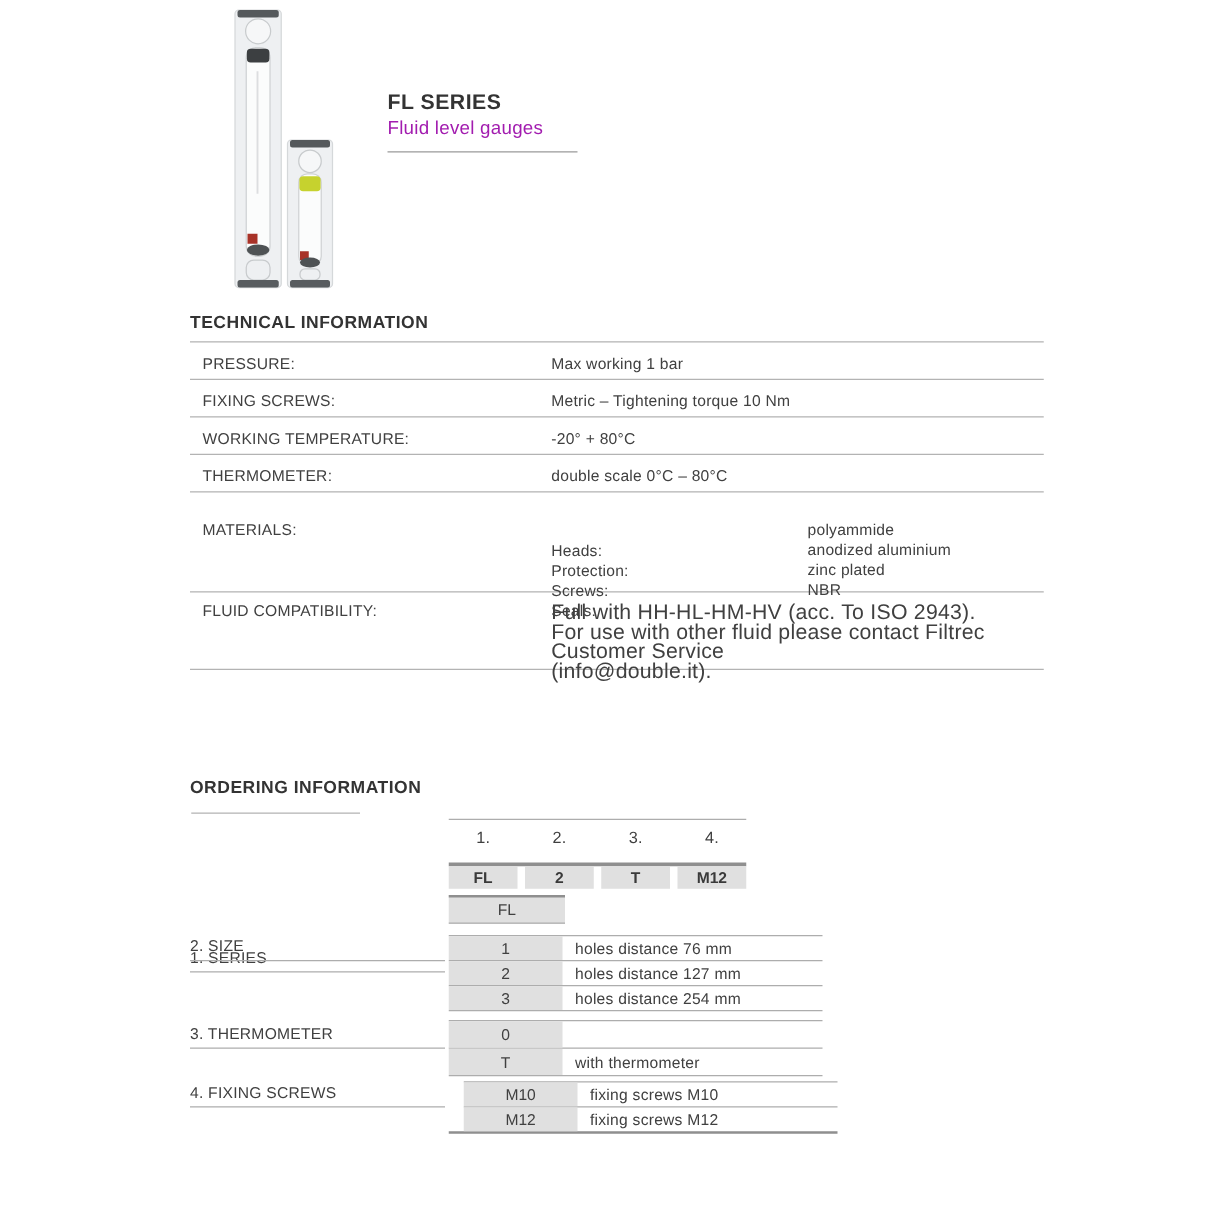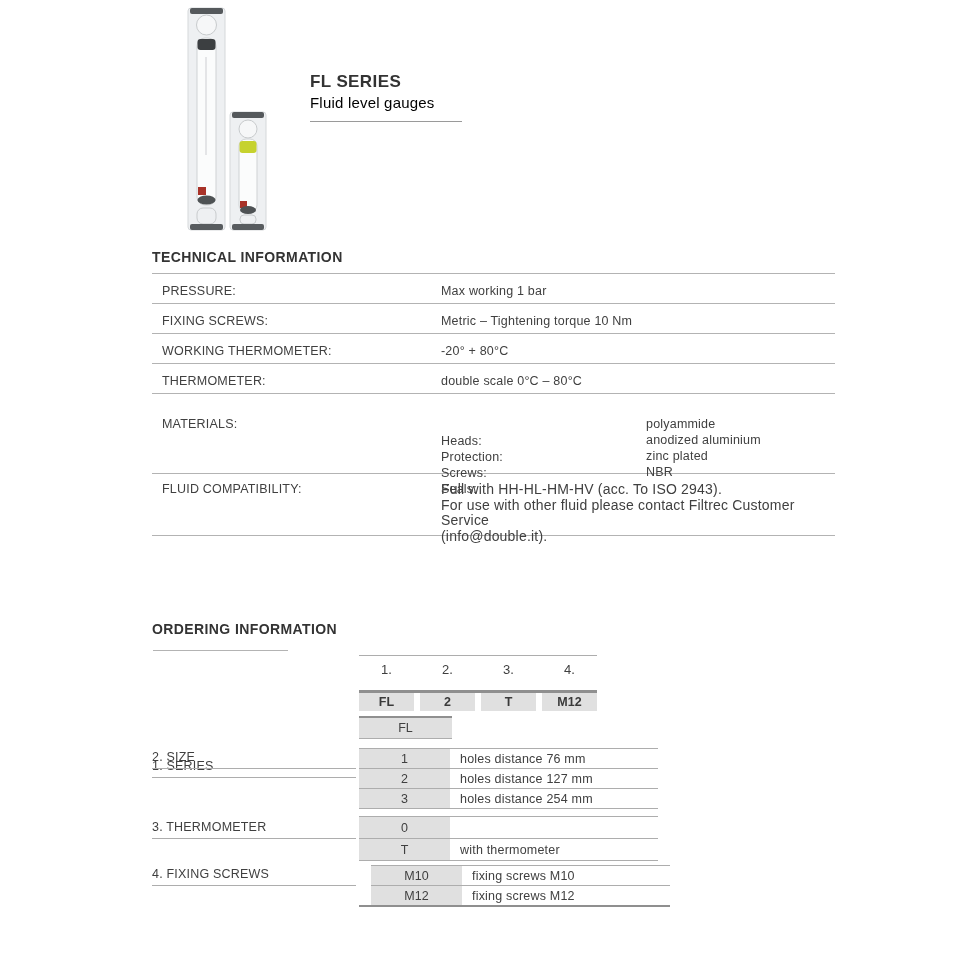--- a/index.html
+++ b/index.html
@@ -5,41 +5,41 @@
   html,body{margin:0;padding:0;}
   body{
     width:975px;height:968px;position:relative;background:#ffffff;
     font-family:"Liberation Sans", sans-serif;color:#404040;
     -webkit-font-smoothing:antialiased;
   }
   .abs{position:absolute;}
 
   
   .page-title{left:310px;top:72px;font-size:17px;font-weight:bold;color:#333333;letter-spacing:.4px;}
-  .page-subtitle{left:310px;top:94px;font-size:15px;color:#000000;letter-spacing:.2px;}
+  .page-subtitle{left:310px;top:94px;font-size:15px;color:#a21caf;letter-spacing:.2px;}
   .title-rule{left:310px;top:121px;width:152px;height:0;border-top:1px solid #9a9a9a;}
 
   
   .section-heading{font-size:14px;font-weight:bold;color:#333333;letter-spacing:.4px;}
   .tech-heading{left:152px;top:249px;text-align:right;}
   .ord-heading{left:152px;top:621px;}
   .ord-heading-rule{left:153px;top:650px;width:135px;height:0;border-top:1px solid #b3b3b3;}
 
   
   .tech-table{position:absolute;left:152px;top:273px;width:683px;border-bottom:1px solid #b3b3b3;}
   .tech-row{display:flex;border-top:1px solid #b3b3b3;box-sizing:border-box;padding:10px 0 0 10px;gap:39px;}
   .tech-row.h30{height:30px;}
   .tech-row.h80{height:80px;padding-top:23px;}
   .tech-row.h62{height:62px;padding-top:8px;}
   .tech-label{width:240px;font-size:12.5px;flex:none;letter-spacing:.2px;}
   .tech-value{font-size:12.5px;letter-spacing:.2px;}
   .mat-list{flex:1;}
   .mat-item{display:flex;height:16px;font-size:12.5px;letter-spacing:.2px;}
   .mat-name{width:205px;flex:none;margin-top:17px;}
-  .fluid-lines{font-size:14px;line-height:15.5px;letter-spacing:.2px;}
+  .fluid-lines{font-size:17px;line-height:15.5px;letter-spacing:.2px;}
 
   
   .ord-top-rule{left:359px;top:655px;width:238px;height:0;border-top:1px solid #adadad;}
   .ord-positions{left:359px;top:662px;width:238px;display:flex;gap:6px;}
   .ord-pos{width:55px;text-align:center;font-size:13px;color:#3f3f3f;}
   .ord-example{left:359px;top:690px;width:238px;border-top:3px solid #8f8f8f;display:flex;gap:6px;}
   .ord-ex-cell{width:55px;height:18px;background:#e0e0e0;display:flex;align-items:center;justify-content:center;
                font-size:12.5px;font-weight:bold;color:#3a3a3a;}
   .ord-label{position:absolute;left:152px;width:204px;height:18px;font-size:12.5px;color:#3f3f3f;
              border-bottom:1px solid #adadad;letter-spacing:.2px;}
@@ -94,21 +94,21 @@
 <div class="tech-table">
   <div class="tech-row h30">
     <div class="tech-label">PRESSURE:</div>
     <div class="tech-value">Max working 1 bar</div>
   </div>
   <div class="tech-row h30">
     <div class="tech-label">FIXING SCREWS:</div>
     <div class="tech-value">Metric – Tightening torque 10 Nm</div>
   </div>
   <div class="tech-row h30">
-    <div class="tech-label">WORKING THERMOMETER:</div>
+    <div class="tech-label">WORKING TEMPERATURE:</div>
     <div class="tech-value">-20° + 80°C</div>
   </div>
   <div class="tech-row h30">
     <div class="tech-label">THERMOMETER:</div>
     <div class="tech-value">double scale 0°C – 80°C</div>
   </div>
   <div class="tech-row h80">
     <div class="tech-label">MATERIALS:</div>
     <div class="mat-list">
       <div class="mat-item">

